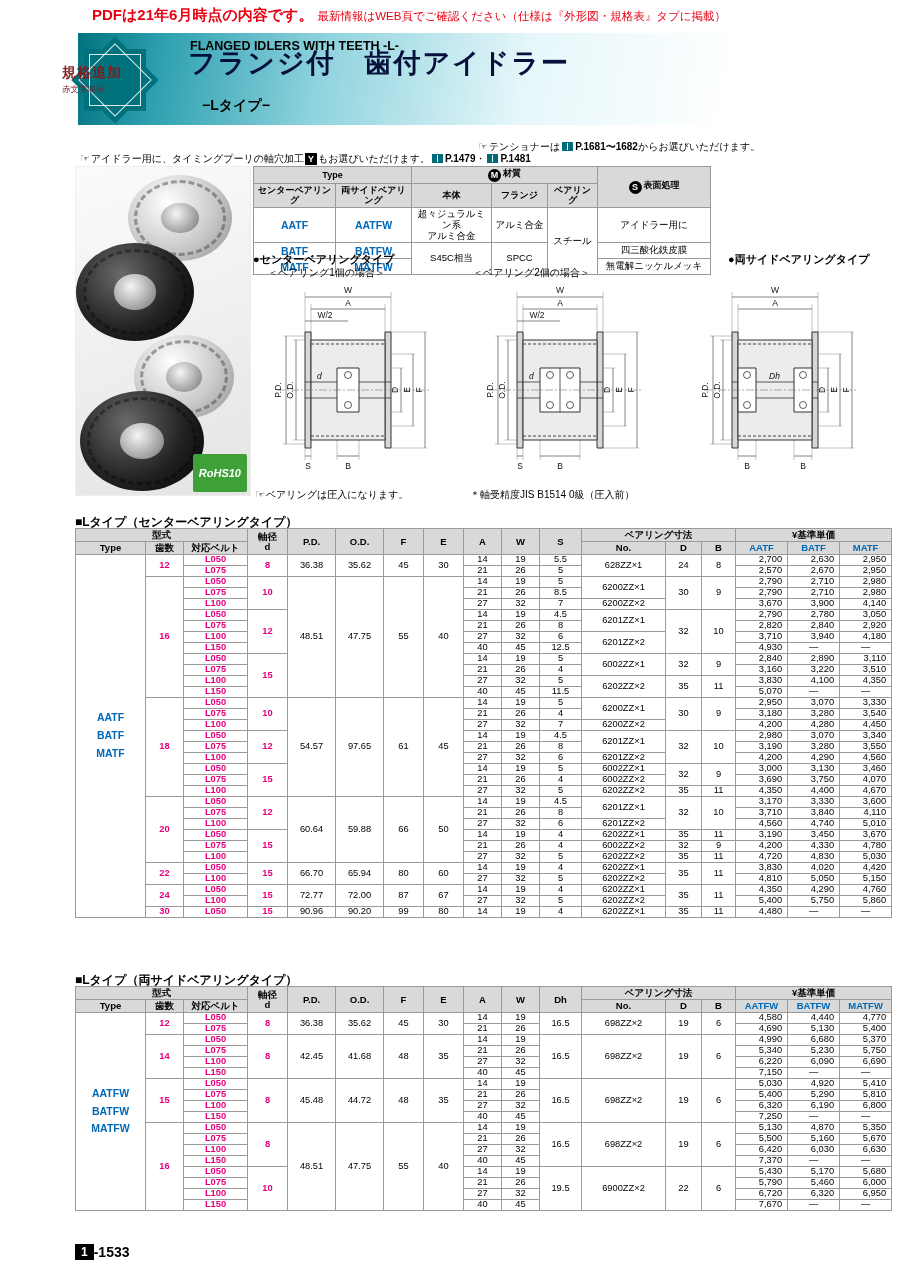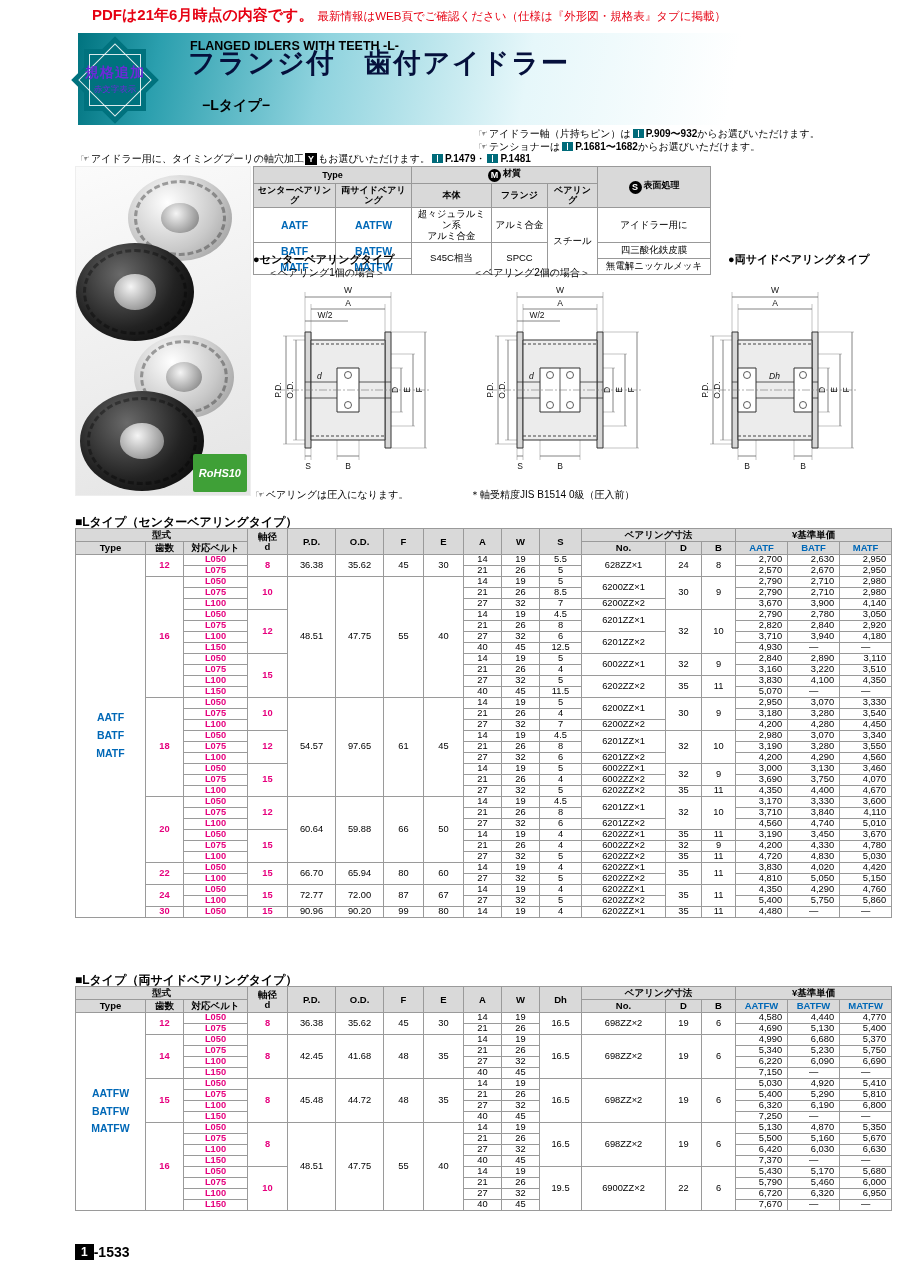--- a/index.html
+++ b/index.html
@@ -18,21 +18,21 @@
   .band .eng{position:absolute;left:112px;top:6px;font-size:12.5px;font-weight:bold;color:#000}
   .band .jp{position:absolute;left:110px;top:12px;font-size:27px;font-weight:bold;color:#05103c;letter-spacing:2px}
   .band .sub{position:absolute;left:124px;top:64px;font-size:14px;font-weight:bold;color:#000}
 
   
   .badge{position:absolute;left:62px;top:34px;width:106px;height:92px;z-index:3}
   .burst{position:absolute;left:50%;top:50%;width:62px;height:62px;background:#00727e;transform:translate(-50%,-50%)}
   .burst.b2{transform:translate(-50%,-50%) rotate(45deg)}
   .burst-inner{position:absolute;left:50%;top:50%;width:52px;height:52px;border:1px solid rgba(255,255,255,.85);transform:translate(-50%,-50%)}
   .burst-inner.i2{transform:translate(-50%,-50%) rotate(45deg)}
-  .badge-txt{position:absolute;inset:0;display:flex;flex-direction:column;align-items:center;justify-content:center;color:#6d28d9;text-align:center}
+  .badge-txt{position:absolute;inset:0;display:flex;flex-direction:column;align-items:flex-start;justify-content:center;color:#7f1d1d;text-align:center}
   .badge-txt .bt1{font-size:14px;font-weight:bold;letter-spacing:1px}
   .badge-txt .bt2{font-size:8.5px;margin-top:2px}
 
   
   .note{position:absolute;font-size:10px;white-space:nowrap;color:#000}
   .pt-icon{font-size:11px;margin-right:1px;color:#222}
   .book{display:inline-block;width:11px;height:9px;background:#006b7a;margin:0 2px;position:relative;vertical-align:-1px}
   .book::after{content:"";position:absolute;left:5px;top:1px;width:1px;height:7px;background:#fff}
   .ref{font-weight:bold;color:#000}
   .ybadge{display:inline-block;min-width:12px;height:12px;background:#000;color:#fff;font-size:9px;line-height:12px;text-align:center;padding:0 1px;font-weight:bold;margin:0 1px}
@@ -113,23 +113,20 @@
     <div class="burst b1"></div>
     <div class="burst b2"></div>
     <div class="burst-inner i1"></div>
     <div class="burst-inner i2"></div>
     <div class="badge-txt">
       <div class="bt1">規格追加</div>
       <div class="bt2">赤文字表示</div>
     </div>
   </div>
 
-  <div class="note" style="left:478px;top:127px">
-    <span class="pt-icon">☞</span><span>アイドラー軸（片持ちピン）は</span><span class="book"></span><span class="ref">P.909〜932</span><span>からお選びいただけます。</span>
-  </div>
   <div class="note" style="left:478px;top:140px">
     <span class="pt-icon">☞</span><span>テンショナーは</span><span class="book"></span><span class="ref">P.1681〜1682</span><span>からお選びいただけます。</span>
   </div>
   <div class="note" style="left:80px;top:152px">
     <span class="pt-icon">☞</span><span>アイドラー用に、タイミングプーリの軸穴加工</span><span class="ybadge">Y</span><span>もお選びいただけます。</span><span class="book"></span><span class="ref">P.1479</span><span>・</span><span class="book"></span><span class="ref">P.1481</span>
   </div>
 
   <div class="photo">
     <div class="pulley p-silver pp1"></div>
     <div class="pulley p-black pp2"></div>

